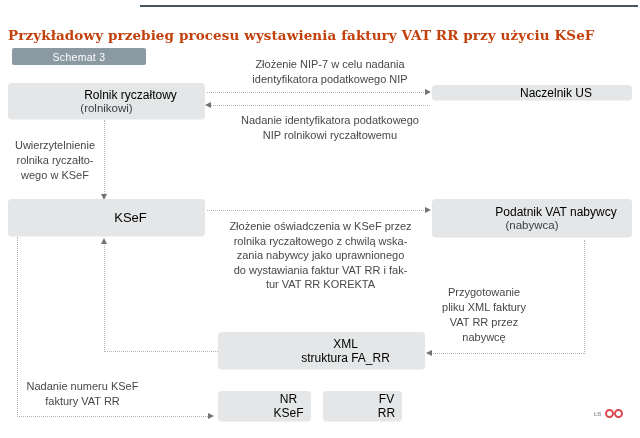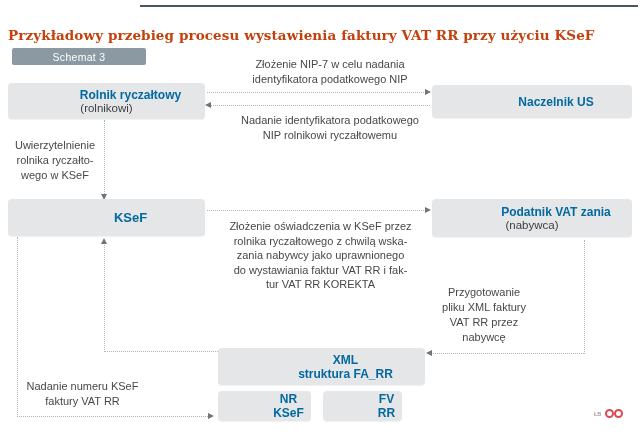--- a/index.html
+++ b/index.html
@@ -18,21 +18,21 @@
   .title{
     position:absolute;left:8px;top:27px;margin:0;
     font-family:"DejaVu Serif",serif;font-size:13.5px;font-weight:bold;color:#c2410c;
     letter-spacing:.1px;white-space:nowrap;
   }
   .box{
     position:absolute;background:#e4e6e7;border-radius:4px;
     display:flex;flex-direction:column;align-items:center;justify-content:center;
     text-align:center;box-shadow:0 1px 1px rgba(0,0,0,0.06);
   }
-  .box .t{font-weight:bold;font-size:12px;color:#0369a1;line-height:14px;margin-left:48px;}
+  .box .t{font-weight:normal;font-size:12px;color:#000000;line-height:14px;margin-left:48px;}
   .box .s{font-size:11.5px;color:#3c3f41;line-height:13px;}
   .lbl{
     position:absolute;font-size:11px;line-height:14.5px;color:#454849;
     text-align:center;white-space:pre-line;
   }
   .hline{position:absolute;height:0;border-top:1.5px dotted #b2b6b8;}
   .vline{position:absolute;width:0;border-left:1.5px dotted #b2b6b8;}
   .arr{position:absolute;width:0;height:0;}
   .arr-r{border-top:3.5px solid transparent;border-bottom:3.5px solid transparent;border-left:6px solid #6f7477;}
   .arr-l{border-top:3.5px solid transparent;border-bottom:3.5px solid transparent;border-right:6px solid #6f7477;}
@@ -52,21 +52,21 @@
   <div class="badge">Schemat 3</div>
   <h1 class="title">Przykładowy przebieg procesu wystawienia faktury VAT RR przy użyciu KSeF</h1>
 
   <div class="lbl" style="left:205px;top:57px;width:250px;">Złożenie NIP-7 w celu nadania
 identyfikatora podatkowego NIP</div>
 
   <div class="box" style="left:8px;top:83px;width:197px;height:36px;">
     <span class="t">Rolnik ryczałtowy</span>
     <span class="s">(rolnikowi)</span>
   </div>
-  <div class="box" style="left:432px;top:85px;width:200px;height:33px;">
+  <div class="box" style="left:432px;top:85px;width:200px;height:15px;">
     <span class="t">Naczelnik US</span>
   </div>
 
   <div class="hline" style="left:207px;top:92px;width:221px;"></div>
   <div class="arr arr-r" style="left:425px;top:89px;"></div>
   <div class="hline" style="left:209px;top:105px;width:221px;"></div>
   <div class="arr arr-l" style="left:205px;top:102px;"></div>
 
   <div class="lbl" style="left:205px;top:113px;width:250px;">Nadanie identyfikatora podatkowego
 NIP rolnikowi ryczałtowemu</div>
@@ -74,21 +74,21 @@
   <div class="lbl" style="left:5px;top:138px;width:100px;line-height:15px;">Uwierzytelnienie
 rolnika ryczałto-
 wego w KSeF</div>
   <div class="vline" style="left:104px;top:120px;height:76px;"></div>
   <div class="arr arr-d" style="left:101px;top:194px;"></div>
 
   <div class="box" style="left:8px;top:199px;width:197px;height:37px;">
     <span class="t" style="font-size:13px;">KSeF</span>
   </div>
   <div class="box" style="left:432px;top:199px;width:200px;height:38px;">
-    <span class="t">Podatnik VAT zania</span>
+    <span class="t">Podatnik VAT nabywcy</span>
     <span class="s">(nabywca)</span>
   </div>
 
   <div class="hline" style="left:207px;top:210px;width:221px;"></div>
   <div class="arr arr-r" style="left:425px;top:207px;"></div>
   <div class="lbl" style="left:213px;top:219px;width:215px;">Złożenie oświadczenia w KSeF przez
 rolnika ryczałtowego z chwilą wska-
 zania nabywcy jako uprawnionego
 do wystawiania faktur VAT RR i fak-
 tur VAT RR KOREKTA</div>
@@ -102,21 +102,21 @@
   <div class="hline" style="left:104px;top:351px;width:114px;"></div>
 
   <div class="vline" style="left:584px;top:240px;height:114px;"></div>
   <div class="hline" style="left:430px;top:353px;width:154px;"></div>
   <div class="arr arr-l" style="left:426px;top:350px;"></div>
   <div class="lbl" style="left:428px;top:285px;width:112px;line-height:15px;">Przygotowanie
 pliku XML faktury
 VAT RR przez
 nabywcę</div>
 
-  <div class="box" style="left:218px;top:348px;width:207px;height:37px;">
+  <div class="box" style="left:218px;top:332px;width:207px;height:37px;">
     <span class="t">XML</span>
     <span class="t">struktura FA_RR</span>
   </div>
 
   <div class="lbl" style="left:15px;top:379px;width:135px;">Nadanie numeru KSeF
 faktury VAT RR</div>
   <div class="box" style="left:218px;top:391px;width:93px;height:30px;">
     <span class="t">NR KSeF</span>
   </div>
   <div class="box" style="left:323px;top:391px;width:79px;height:30px;">

